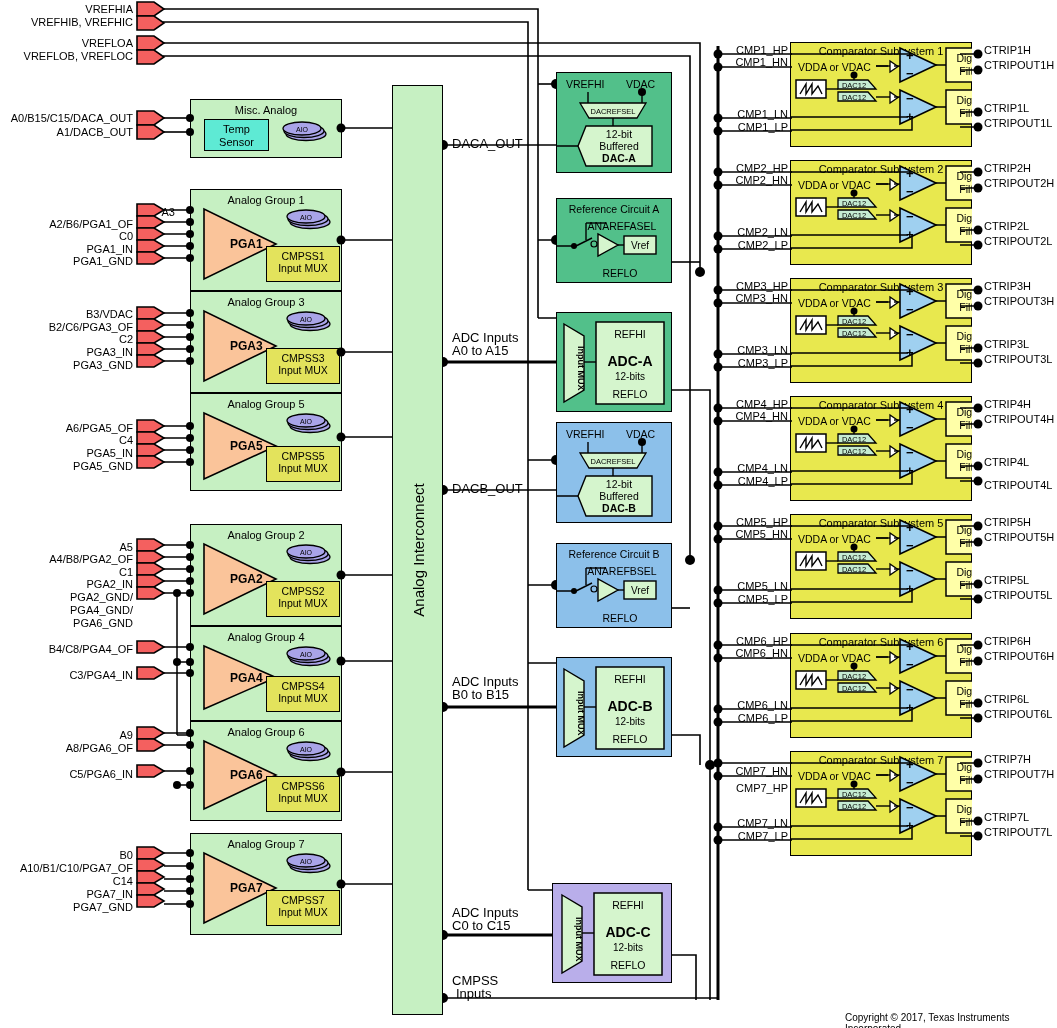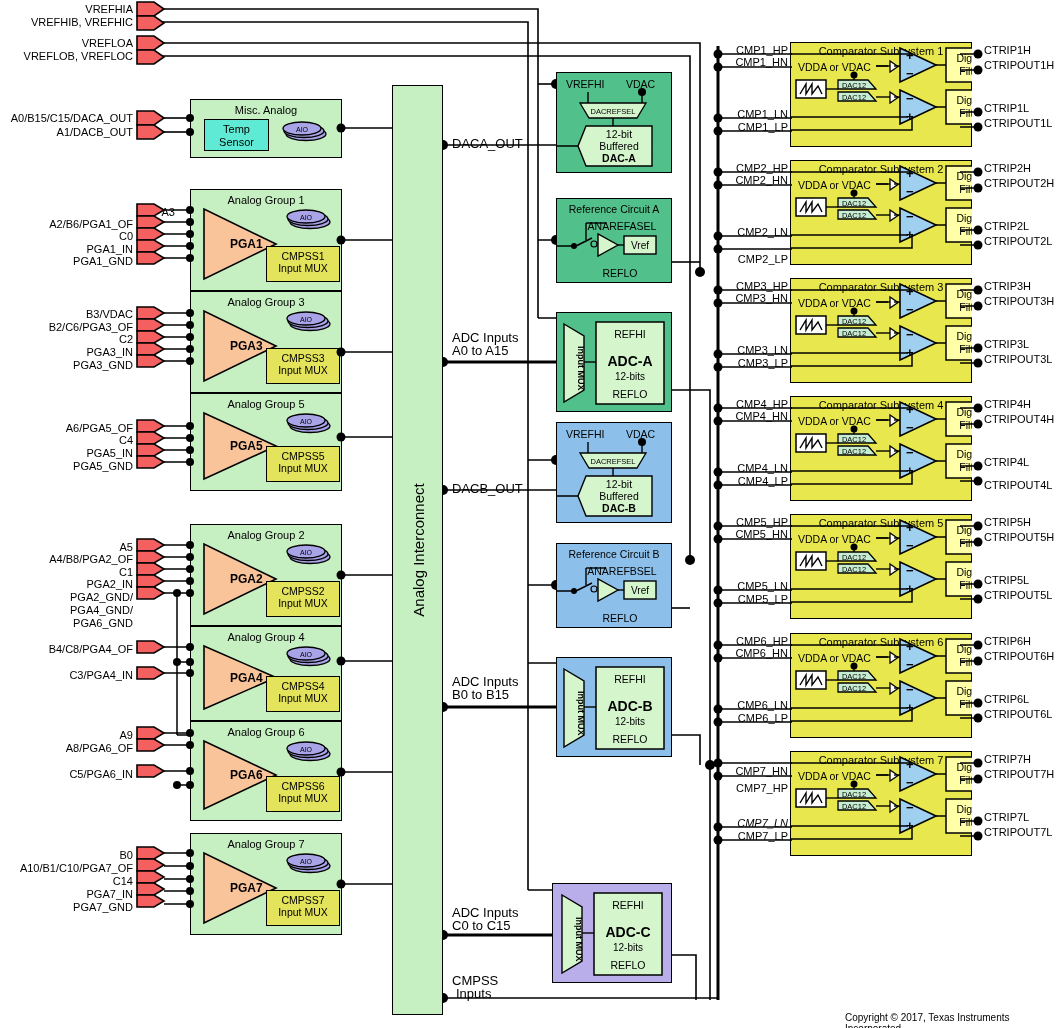--- a/index.html
+++ b/index.html
@@ -722,21 +722,21 @@
     <text x="181" y="75" font-size="10.5" text-anchor="middle" font-family="Liberation Sans, sans-serif">Filter</text>
     <path d="M146,65 H156" stroke="#000" stroke-width="1.5"></path>
 
     <path d="M0,12 H122" stroke="#000" stroke-width="1.5" fill="none"></path>
     <path d="M0,75 H118" stroke="#000" stroke-width="1.5" fill="none"></path>
     <path d="M0,88 H122 V74" stroke="#000" stroke-width="1.5" fill="none"></path>
   </svg>
       <div class="lbl r" style="left:718px;top:162px;width:70px;">CMP2_HP</div>
       <div class="lbl r" style="left:718px;top:174px;width:70px;">CMP2_HN</div>
       <div class="lbl r" style="left:718px;top:226px;width:70px;">CMP2_LN</div>
-      <div class="lbl r" style="left:718px;top:253px;width:70px;text-align:right;">CMP2_LP</div>
+      <div class="lbl r" style="left:718px;top:239px;width:70px;text-align:right;">CMP2_LP</div>
       <div class="lbl" style="left:984px;top:162px;">CTRIP2H</div>
       <div class="lbl" style="left:984px;top:177px;">CTRIPOUT2H</div>
       <div class="lbl" style="left:984px;top:220px;">CTRIP2L</div>
       <div class="lbl" style="left:984px;top:235px;">CTRIPOUT2L</div>
       <svg class="abs" style="left:960px;top:160px;" width="26" height="105">
       <g stroke="#000" stroke-width="1.5" fill="none">
         <path d="M0,12 H16"></path>
           <path d="M0,28 H16"></path>
           <path d="M0,70 H16"></path>
           <path d="M0,85 H16"></path>
@@ -1166,21 +1166,21 @@
     <text x="181" y="62" font-size="10.5" text-anchor="middle" font-family="Liberation Sans, sans-serif">Digital</text>
     <text x="181" y="75" font-size="10.5" text-anchor="middle" font-family="Liberation Sans, sans-serif">Filter</text>
     <path d="M146,65 H156" stroke="#000" stroke-width="1.5"></path>
 
     <path d="M0,12 H122" stroke="#000" stroke-width="1.5" fill="none"></path>
     <path d="M0,75 H118" stroke="#000" stroke-width="1.5" fill="none"></path>
     <path d="M0,88 H122 V74" stroke="#000" stroke-width="1.5" fill="none"></path>
   </svg>
       <div class="lbl r" style="left:718px;top:782px;width:70px;">CMP7_HP</div>
       <div class="lbl r" style="left:718px;top:765px;width:70px;">CMP7_HN</div>
-      <div class="lbl r" style="left:718px;top:817px;width:70px;font-style:italic;">CMP7_LN</div>
+      <div class="lbl r" style="left:718px;top:817px;width:70px;">CMP7_LN</div>
       <div class="lbl r" style="left:718px;top:830px;width:70px;">CMP7_LP</div>
       <div class="lbl" style="left:984px;top:753px;">CTRIP7H</div>
       <div class="lbl" style="left:984px;top:768px;">CTRIPOUT7H</div>
       <div class="lbl" style="left:984px;top:811px;">CTRIP7L</div>
       <div class="lbl" style="left:984px;top:826px;">CTRIPOUT7L</div>
       <svg class="abs" style="left:960px;top:751px;" width="26" height="105">
       <g stroke="#000" stroke-width="1.5" fill="none">
         <path d="M0,12 H16"></path>
           <path d="M0,28 H16"></path>
           <path d="M0,70 H16"></path>

